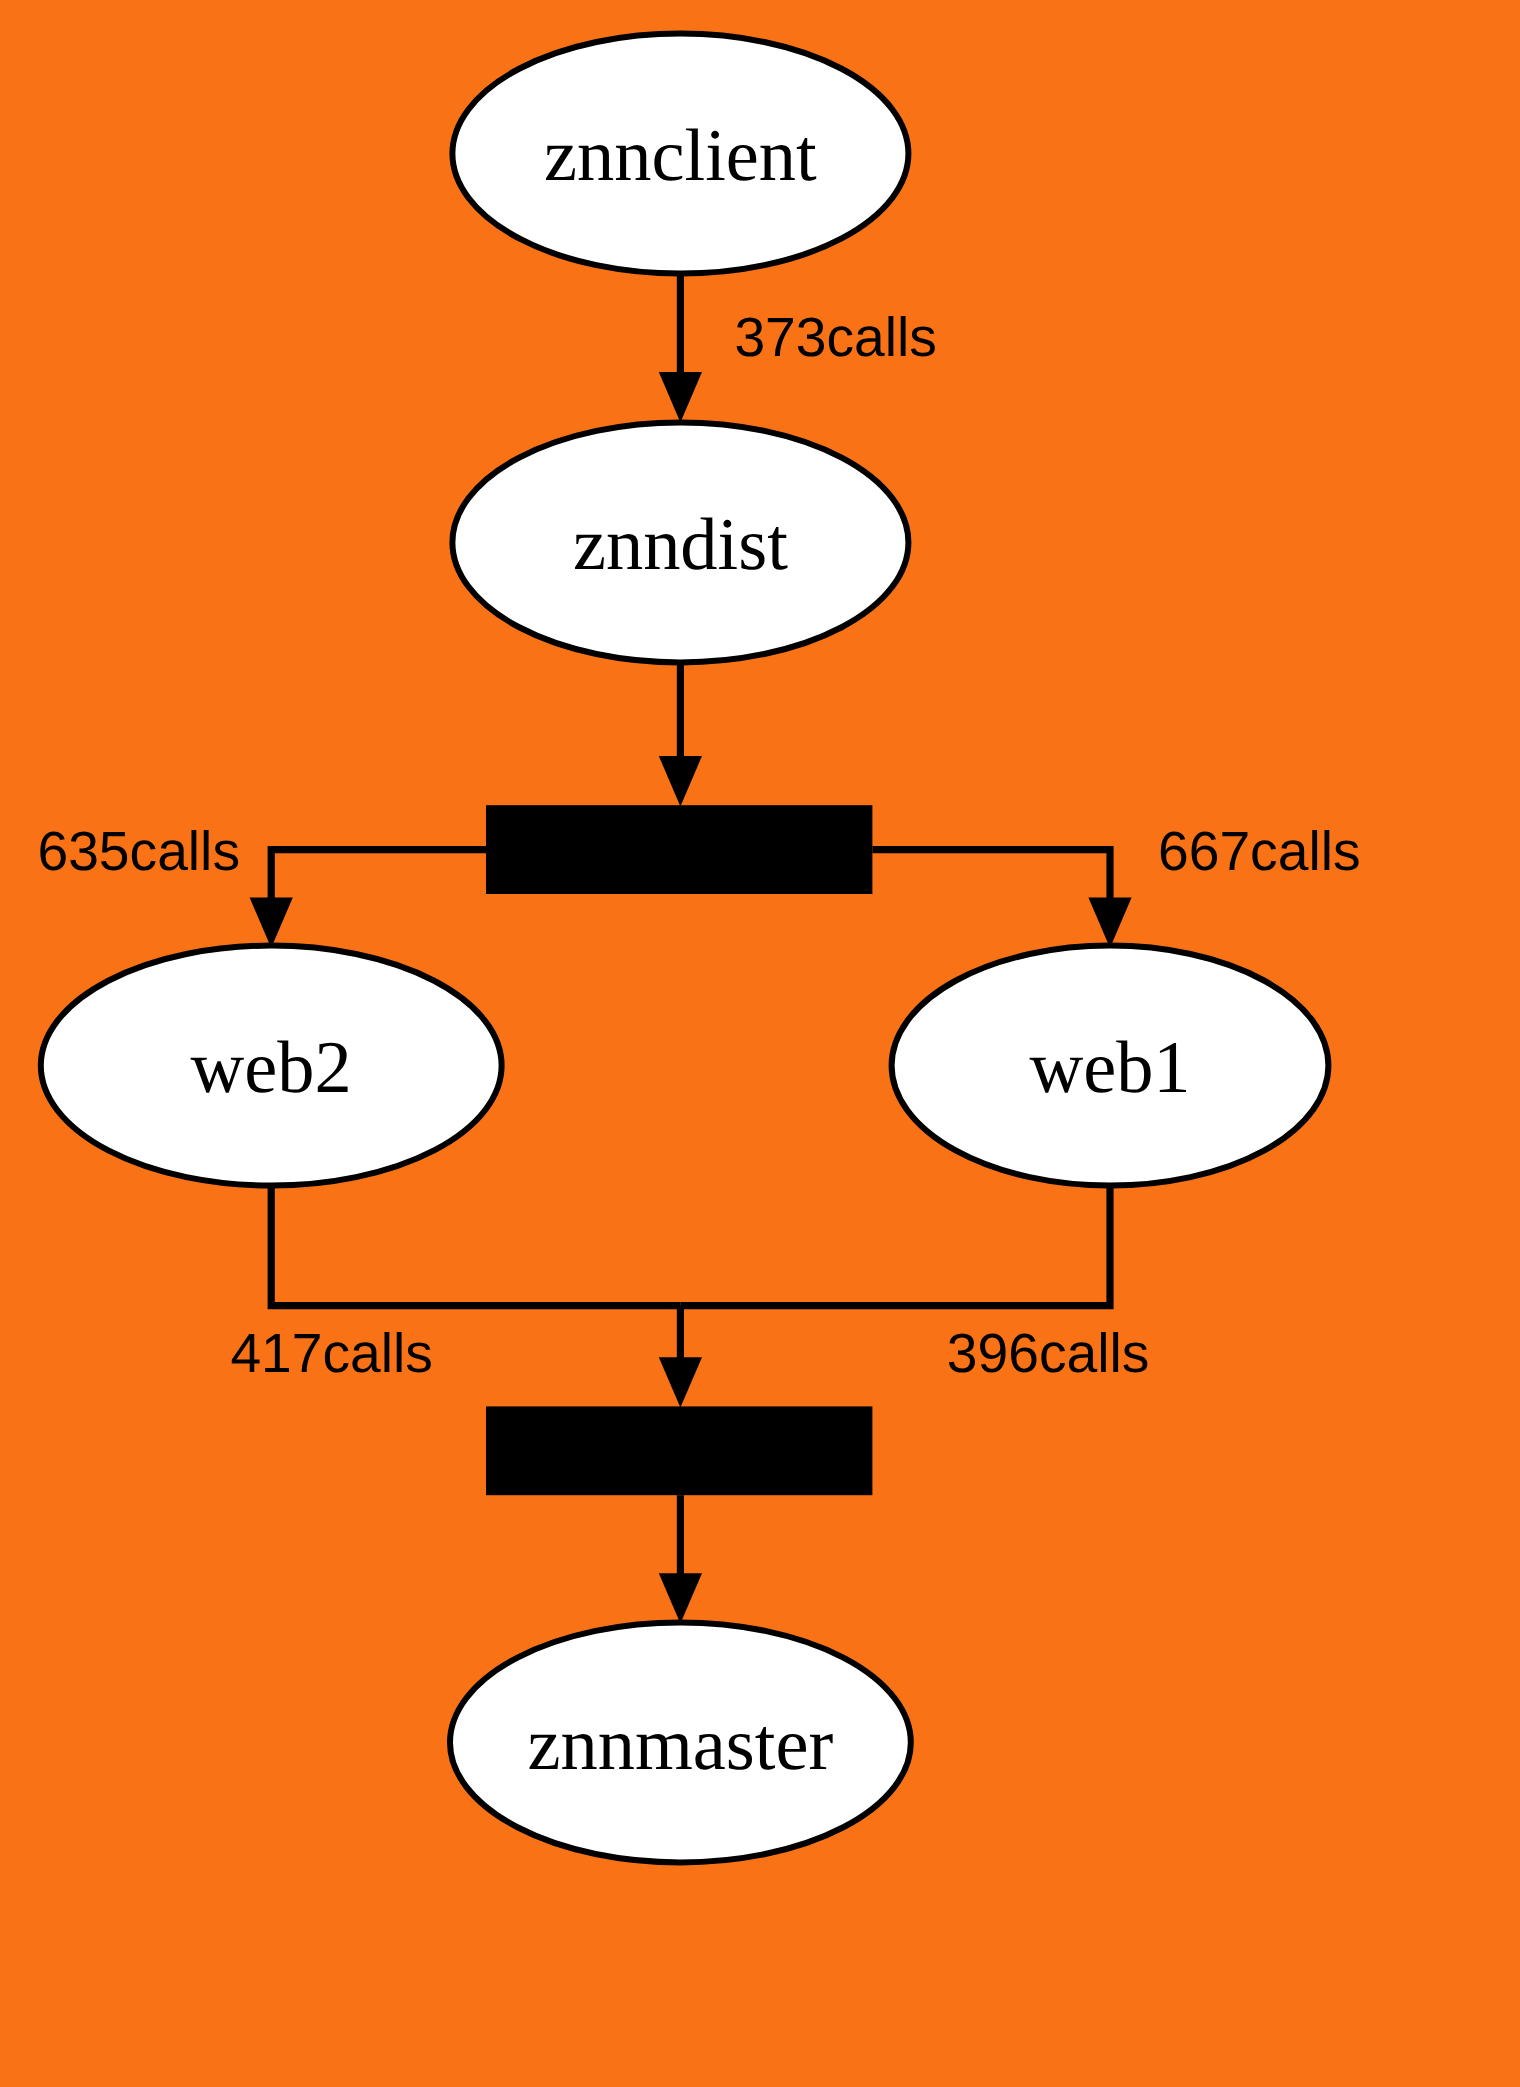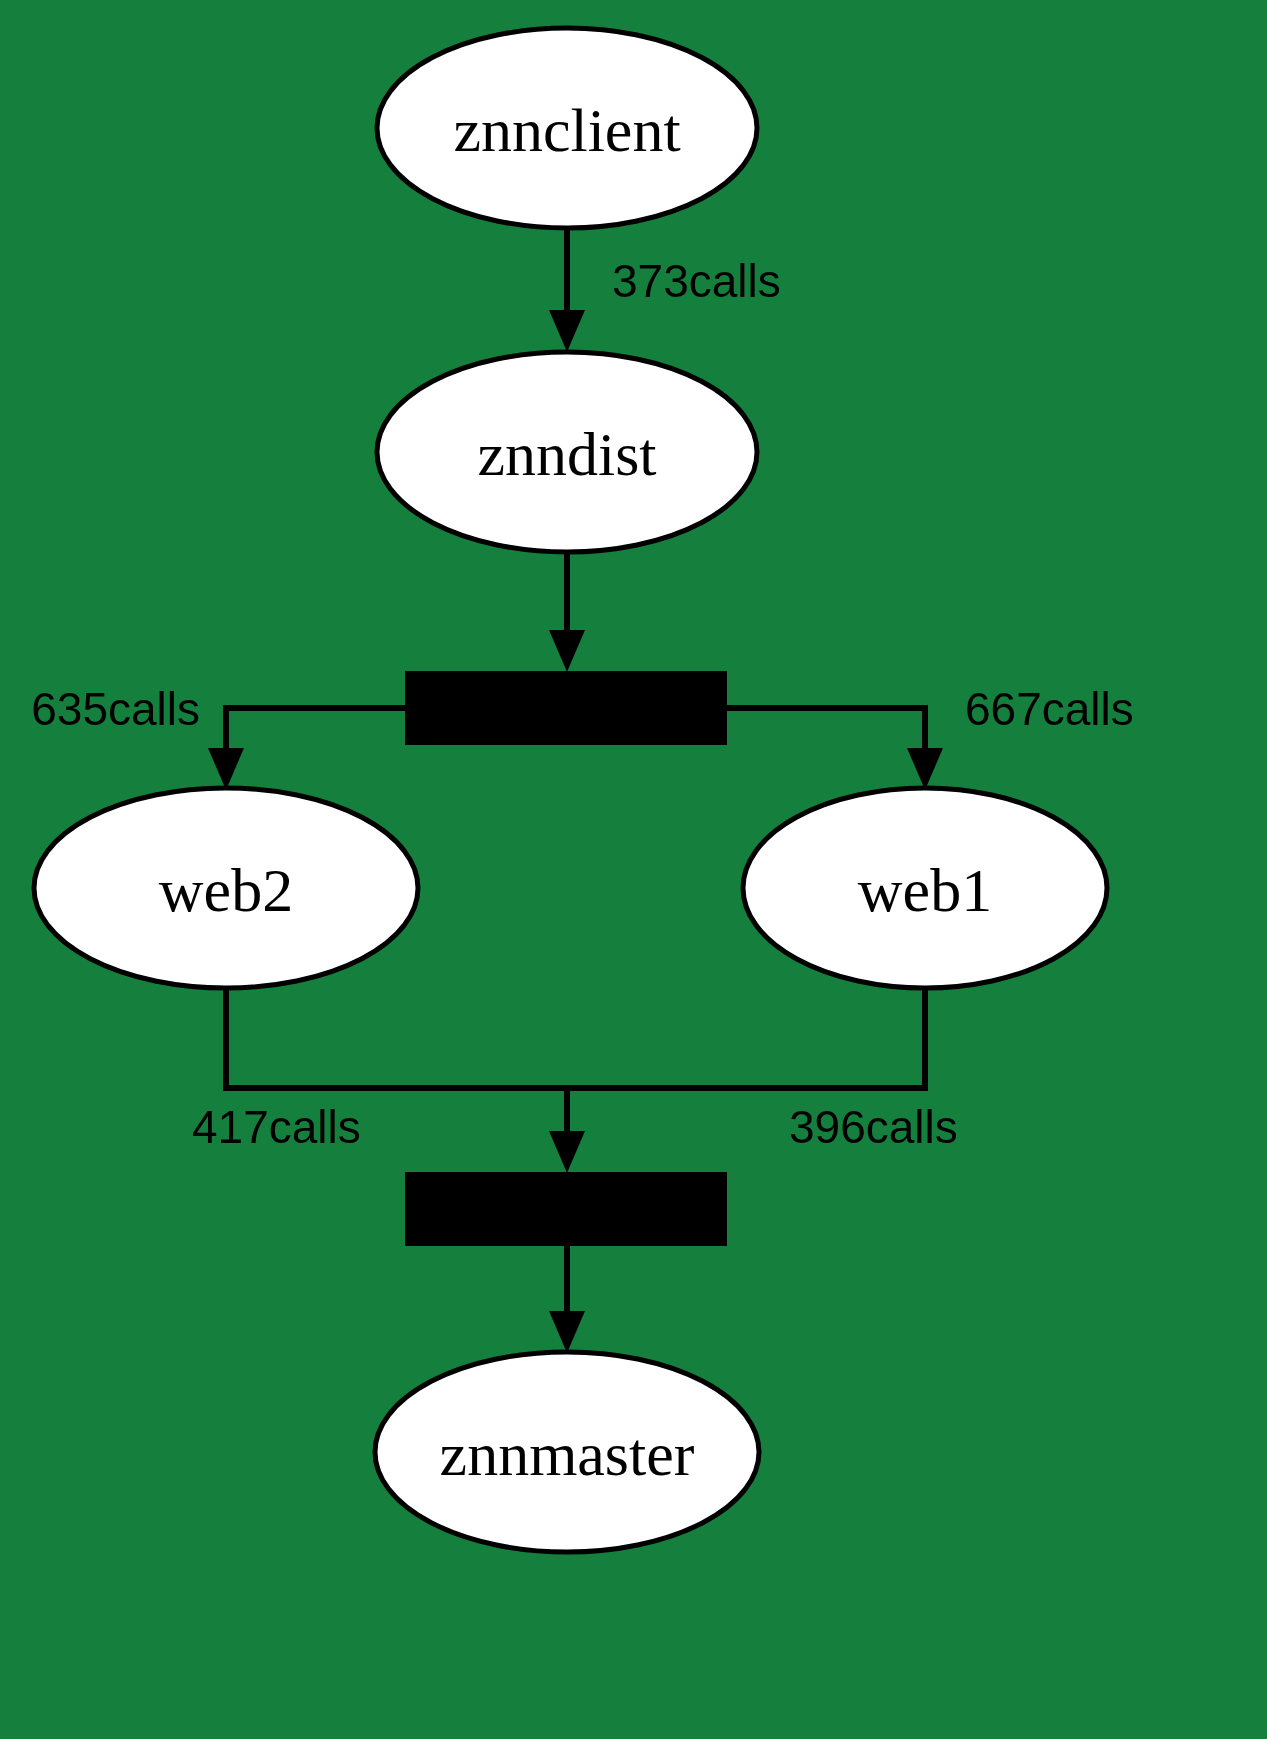--- a/index.html
+++ b/index.html
@@ -8,21 +8,21 @@
     padding: 0;
     background: #ffffff;
   }
   body {
     font-family: "Liberation Serif", serif;
   }
   #diagram-root {
     position: relative;
     width: 1267px;
     height: 1739px;
-    background: #15803d;
+    background: #f97316;
     overflow: hidden;
   }
   #flow-svg {
     position: absolute;
     left: 0;
     top: 0;
     width: 1267px;
     height: 1739px;
     display: block;
   }

